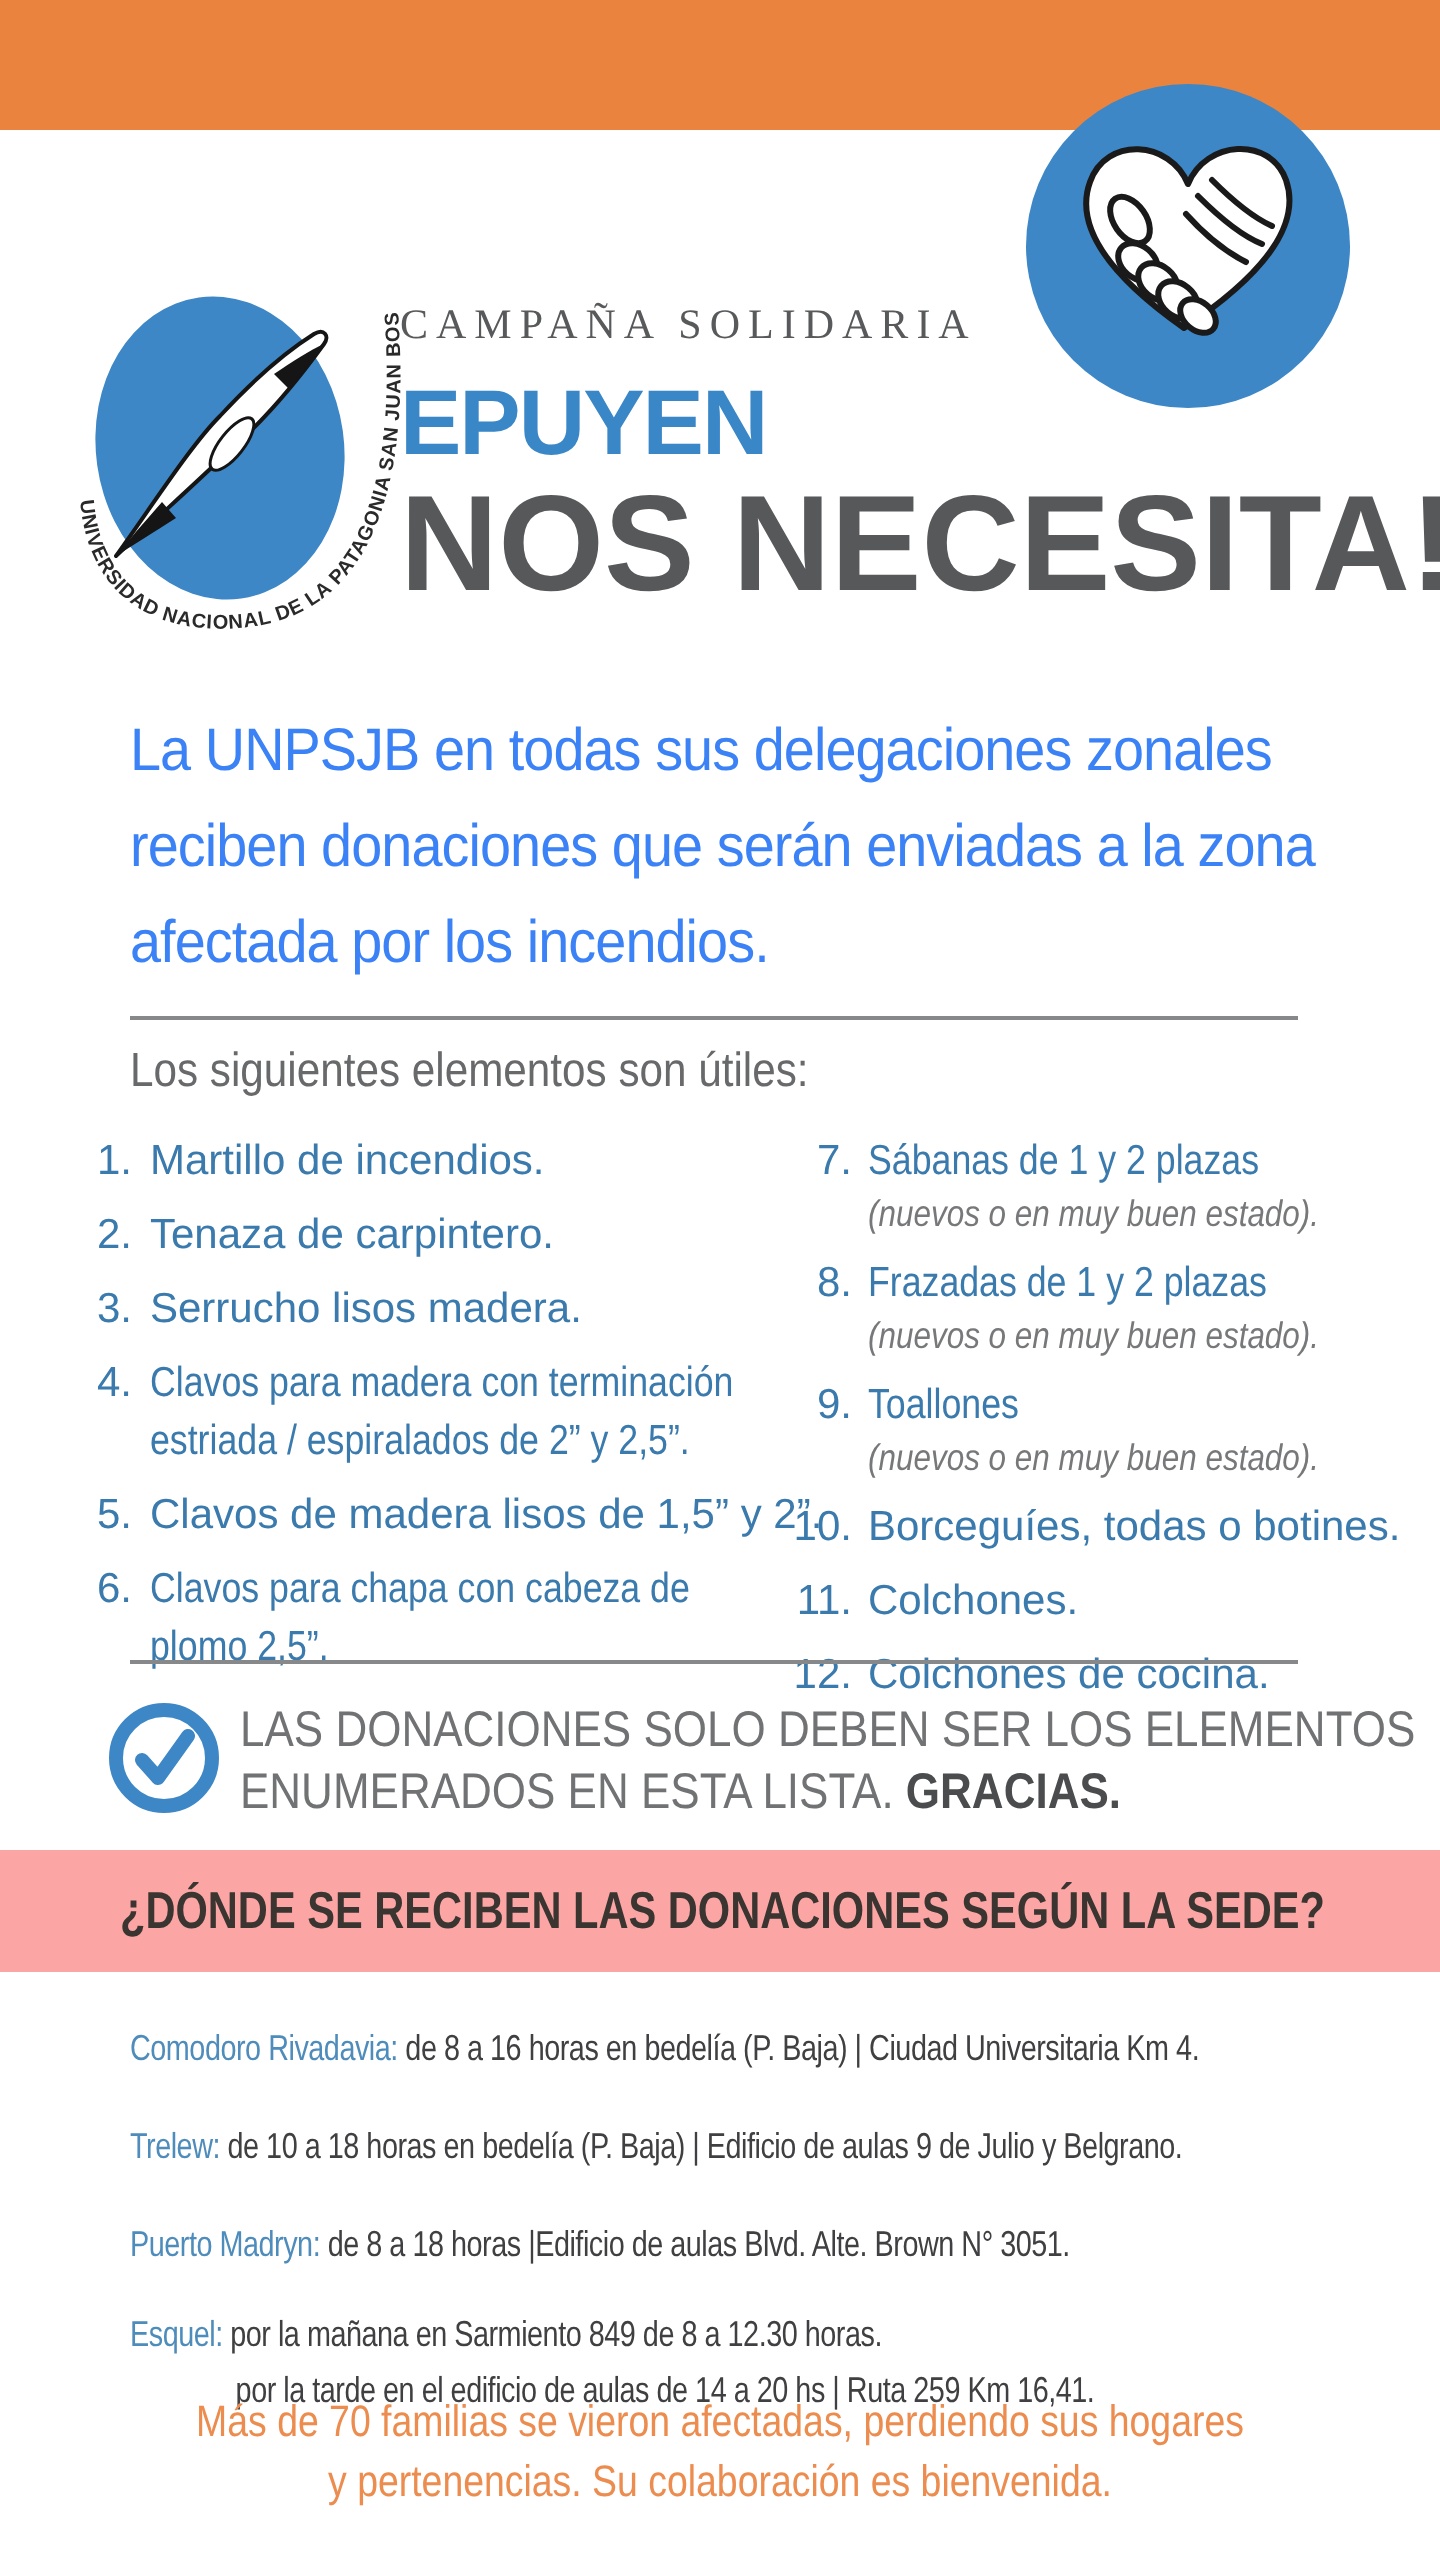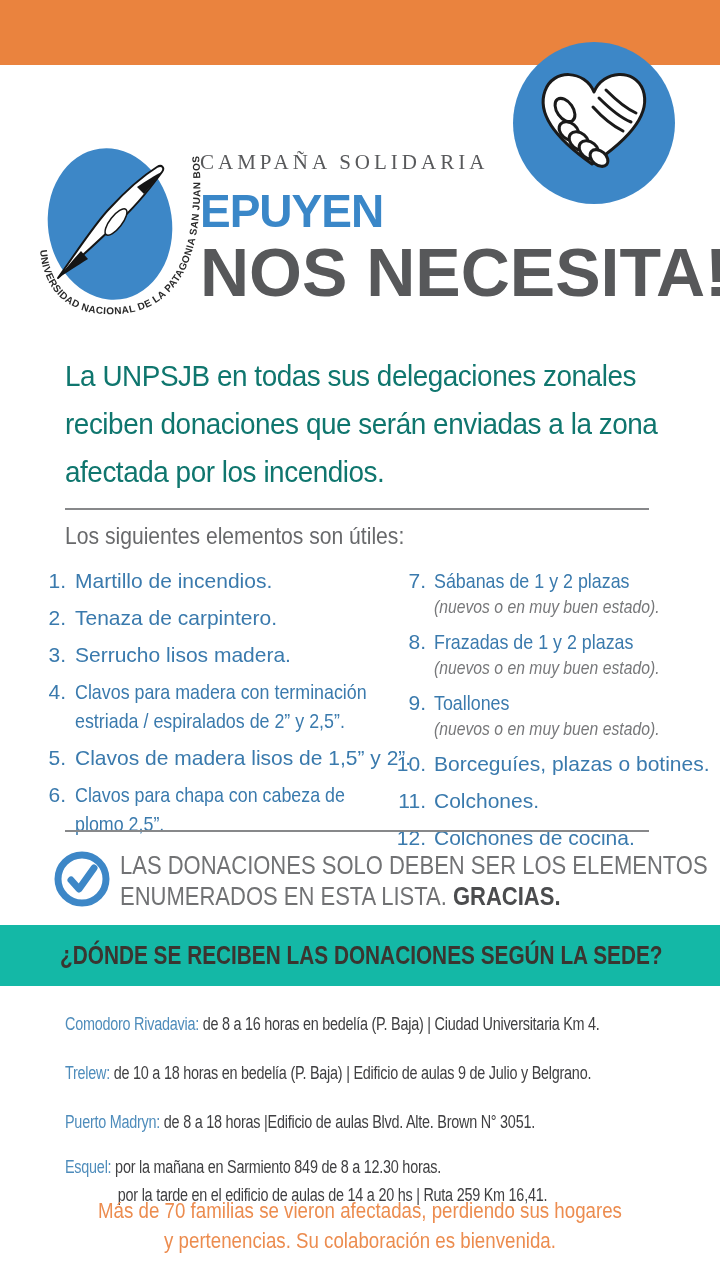--- a/index.html
+++ b/index.html
@@ -12,21 +12,21 @@
         border-radius:50%;background:#3D87C7;}
   .handshake-badge svg{position:absolute;left:14px;top:16px;}
 
   .logo{position:absolute;left:36px;top:138px;}
 
   .header-text{position:absolute;left:200px;top:146px;}
   .campaign{font-size:21px;letter-spacing:4px;color:#58595B;line-height:32px;margin-bottom:3px;white-space:nowrap;font-family:Liberation Serif, serif;}
   .title-blue{font-size:46px;font-weight:bold;color:#3A87C8;line-height:60px;letter-spacing:-1px;white-space:nowrap;}
   .title-dark{font-size:68px;font-weight:bold;color:#57585A;line-height:63px;letter-spacing:0;white-space:nowrap;}
 
-  .intro{position:absolute;left:65px;top:352px;color:#0f766e;}
+  .intro{position:absolute;left:65px;top:352px;color:#3b82f6;}
   .intro .iline{font-size:30px;line-height:48px;letter-spacing:-0.5px;white-space:nowrap;
         transform:scaleX(0.93);transform-origin:left center;}
 
   .divider{position:absolute;left:65px;width:584px;height:2px;background:#87888A;}
   .divider-1{top:508px;}
   .divider-2{top:830px;}
 
   .list-heading{position:absolute;left:65px;top:522px;font-size:24px;color:#68696B;
         white-space:nowrap;transform:scaleX(0.88);transform-origin:left center;}
 
@@ -40,21 +40,21 @@
   .item .line{white-space:nowrap;transform:scaleX(0.85);transform-origin:left center;}
   .item .note{font-size:18.5px;font-style:italic;color:#77787A;line-height:24px;white-space:nowrap;
         transform:scaleX(0.85);transform-origin:left center;}
 
   .check-badge{position:absolute;left:53px;top:850px;}
   .notice{position:absolute;left:120px;top:850px;color:#717274;}
   .notice .nline{font-size:25px;line-height:31px;white-space:nowrap;
         transform:scaleX(0.88);transform-origin:left center;}
   .notice .bold{font-weight:bold;color:#4B4C4E;}
 
-  .band{position:absolute;left:0;top:925px;width:720px;height:61px;background:#14b8a6;
+  .band{position:absolute;left:0;top:925px;width:720px;height:61px;background:#fca5a5;
         display:flex;align-items:center;}
   .band-title{margin-left:60px;font-size:26px;font-weight:bold;color:#3A3530;white-space:nowrap;
         transform:scaleX(0.80);transform-origin:left center;letter-spacing:0;}
 
   .loc-line{position:absolute;left:65px;font-size:18px;letter-spacing:-0.3px;color:#404042;
         white-space:nowrap;transform:scaleX(0.80);transform-origin:left center;}
   .loc-name{color:#4E8CBB;}
   .loc-indent{padding-left:66px;}
 
   .footer-line{position:absolute;left:0;width:720px;text-align:center;color:#EC8C4F;
@@ -161,21 +161,21 @@
     </div>
     <div class="item">
       <span class="num">9.</span>
       <span class="txt">
         <span class="line" style="display:block">Toallones</span>
         <span class="note" style="display:block">(nuevos o en muy buen estado).</span>
       </span>
     </div>
     <div class="item">
       <span class="num">10.</span>
-      <span class="txt"><span class="line">Borceguíes, plazas o botines.</span></span>
+      <span class="txt"><span class="line">Borceguíes, todas o botines.</span></span>
     </div>
     <div class="item">
       <span class="num">11.</span>
       <span class="txt"><span class="line">Colchones.</span></span>
     </div>
     <div class="item">
       <span class="num">12.</span>
       <span class="txt"><span class="line">Colchones de cocina.</span></span>
     </div>
   </div>

